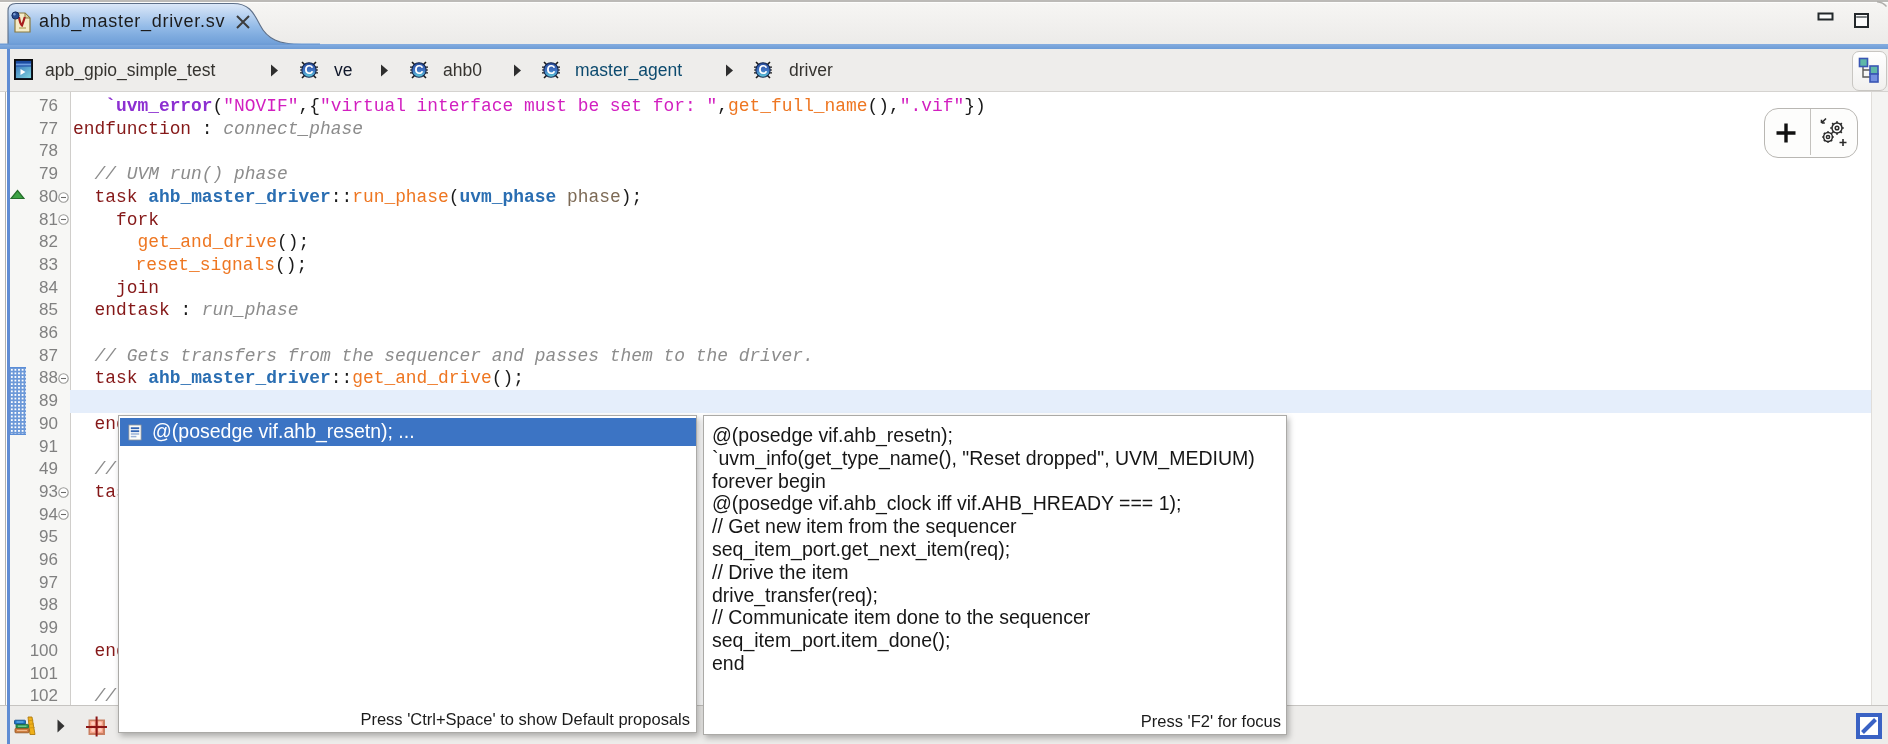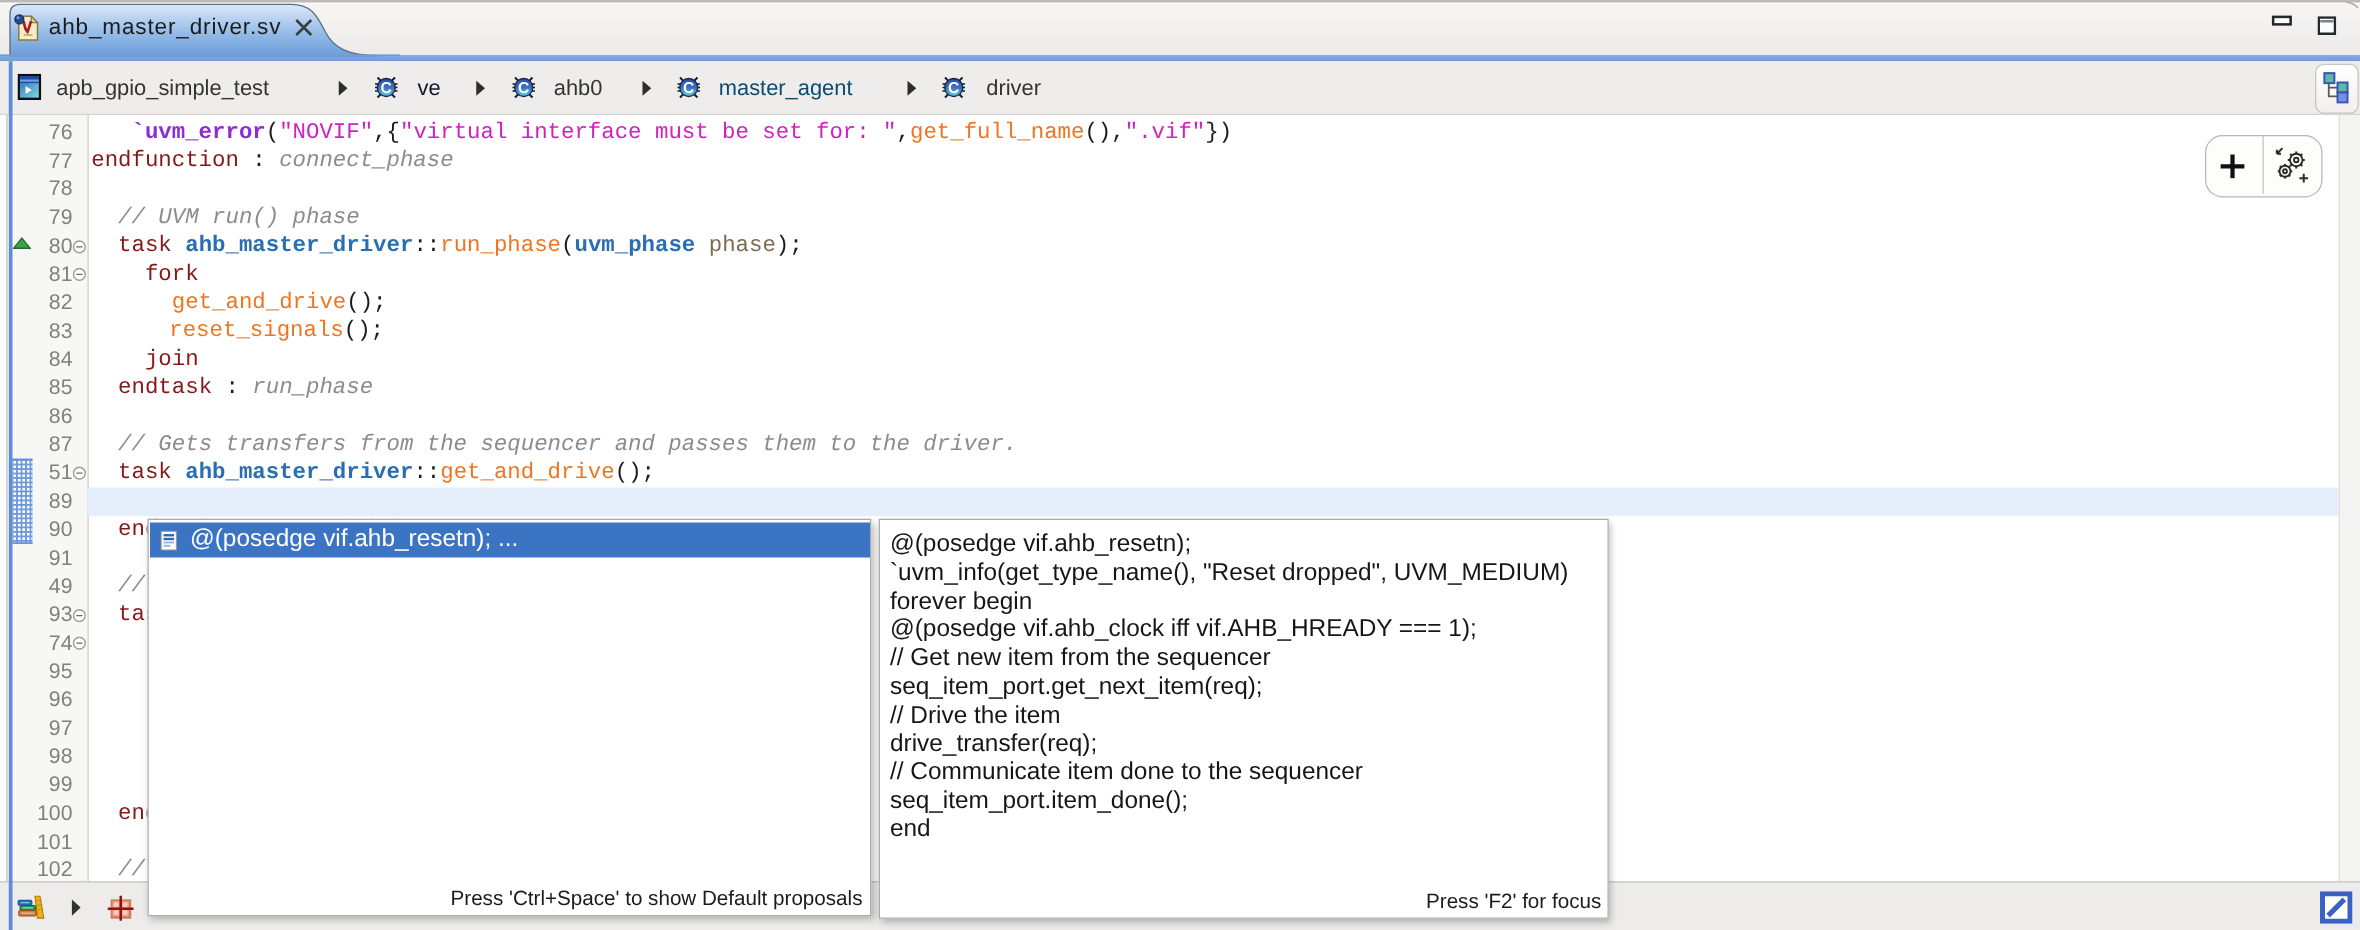--- a/index.html
+++ b/index.html
@@ -175,27 +175,27 @@
 <div class="abs num" style="left:24px;top:140.4px;width:34px;height:22.7px">78</div>
 <div class="abs num" style="left:24px;top:163.1px;width:34px;height:22.7px">79</div>
 <div class="abs num" style="left:24px;top:185.8px;width:34px;height:22.7px">80</div>
 <div class="abs num" style="left:24px;top:208.5px;width:34px;height:22.7px">81</div>
 <div class="abs num" style="left:24px;top:231.2px;width:34px;height:22.7px">82</div>
 <div class="abs num" style="left:24px;top:253.9px;width:34px;height:22.7px">83</div>
 <div class="abs num" style="left:24px;top:276.6px;width:34px;height:22.7px">84</div>
 <div class="abs num" style="left:24px;top:299.3px;width:34px;height:22.7px">85</div>
 <div class="abs num" style="left:24px;top:322.0px;width:34px;height:22.7px">86</div>
 <div class="abs num" style="left:24px;top:344.7px;width:34px;height:22.7px">87</div>
-<div class="abs num" style="left:24px;top:367.4px;width:34px;height:22.7px">51</div>
+<div class="abs num" style="left:24px;top:367.4px;width:34px;height:22.7px">88</div>
 <div class="abs num" style="left:24px;top:390.1px;width:34px;height:22.7px">89</div>
 <div class="abs num" style="left:24px;top:412.8px;width:34px;height:22.7px">90</div>
 <div class="abs num" style="left:24px;top:435.5px;width:34px;height:22.7px">91</div>
 <div class="abs num" style="left:24px;top:458.2px;width:34px;height:22.7px">49</div>
 <div class="abs num" style="left:24px;top:480.9px;width:34px;height:22.7px">93</div>
-<div class="abs num" style="left:24px;top:503.6px;width:34px;height:22.7px">74</div>
+<div class="abs num" style="left:24px;top:503.6px;width:34px;height:22.7px">94</div>
 <div class="abs num" style="left:24px;top:526.3px;width:34px;height:22.7px">95</div>
 <div class="abs num" style="left:24px;top:549.0px;width:34px;height:22.7px">96</div>
 <div class="abs num" style="left:24px;top:571.7px;width:34px;height:22.7px">97</div>
 <div class="abs num" style="left:24px;top:594.4px;width:34px;height:22.7px">98</div>
 <div class="abs num" style="left:24px;top:617.1px;width:34px;height:22.7px">99</div>
 <div class="abs num" style="left:24px;top:639.8px;width:34px;height:22.7px">100</div>
 <div class="abs num" style="left:24px;top:662.5px;width:34px;height:22.7px">101</div>
 <div class="abs num" style="left:24px;top:685.2px;width:34px;height:22.7px">102</div>
 <svg class="abs" style="left:58px;top:191.6px" width="11" height="11" viewBox="0 0 11 11">
     <circle cx="5.5" cy="5.5" r="4.7" fill="#ffffff" stroke="#9a9a98" stroke-width="1.1"></circle>

